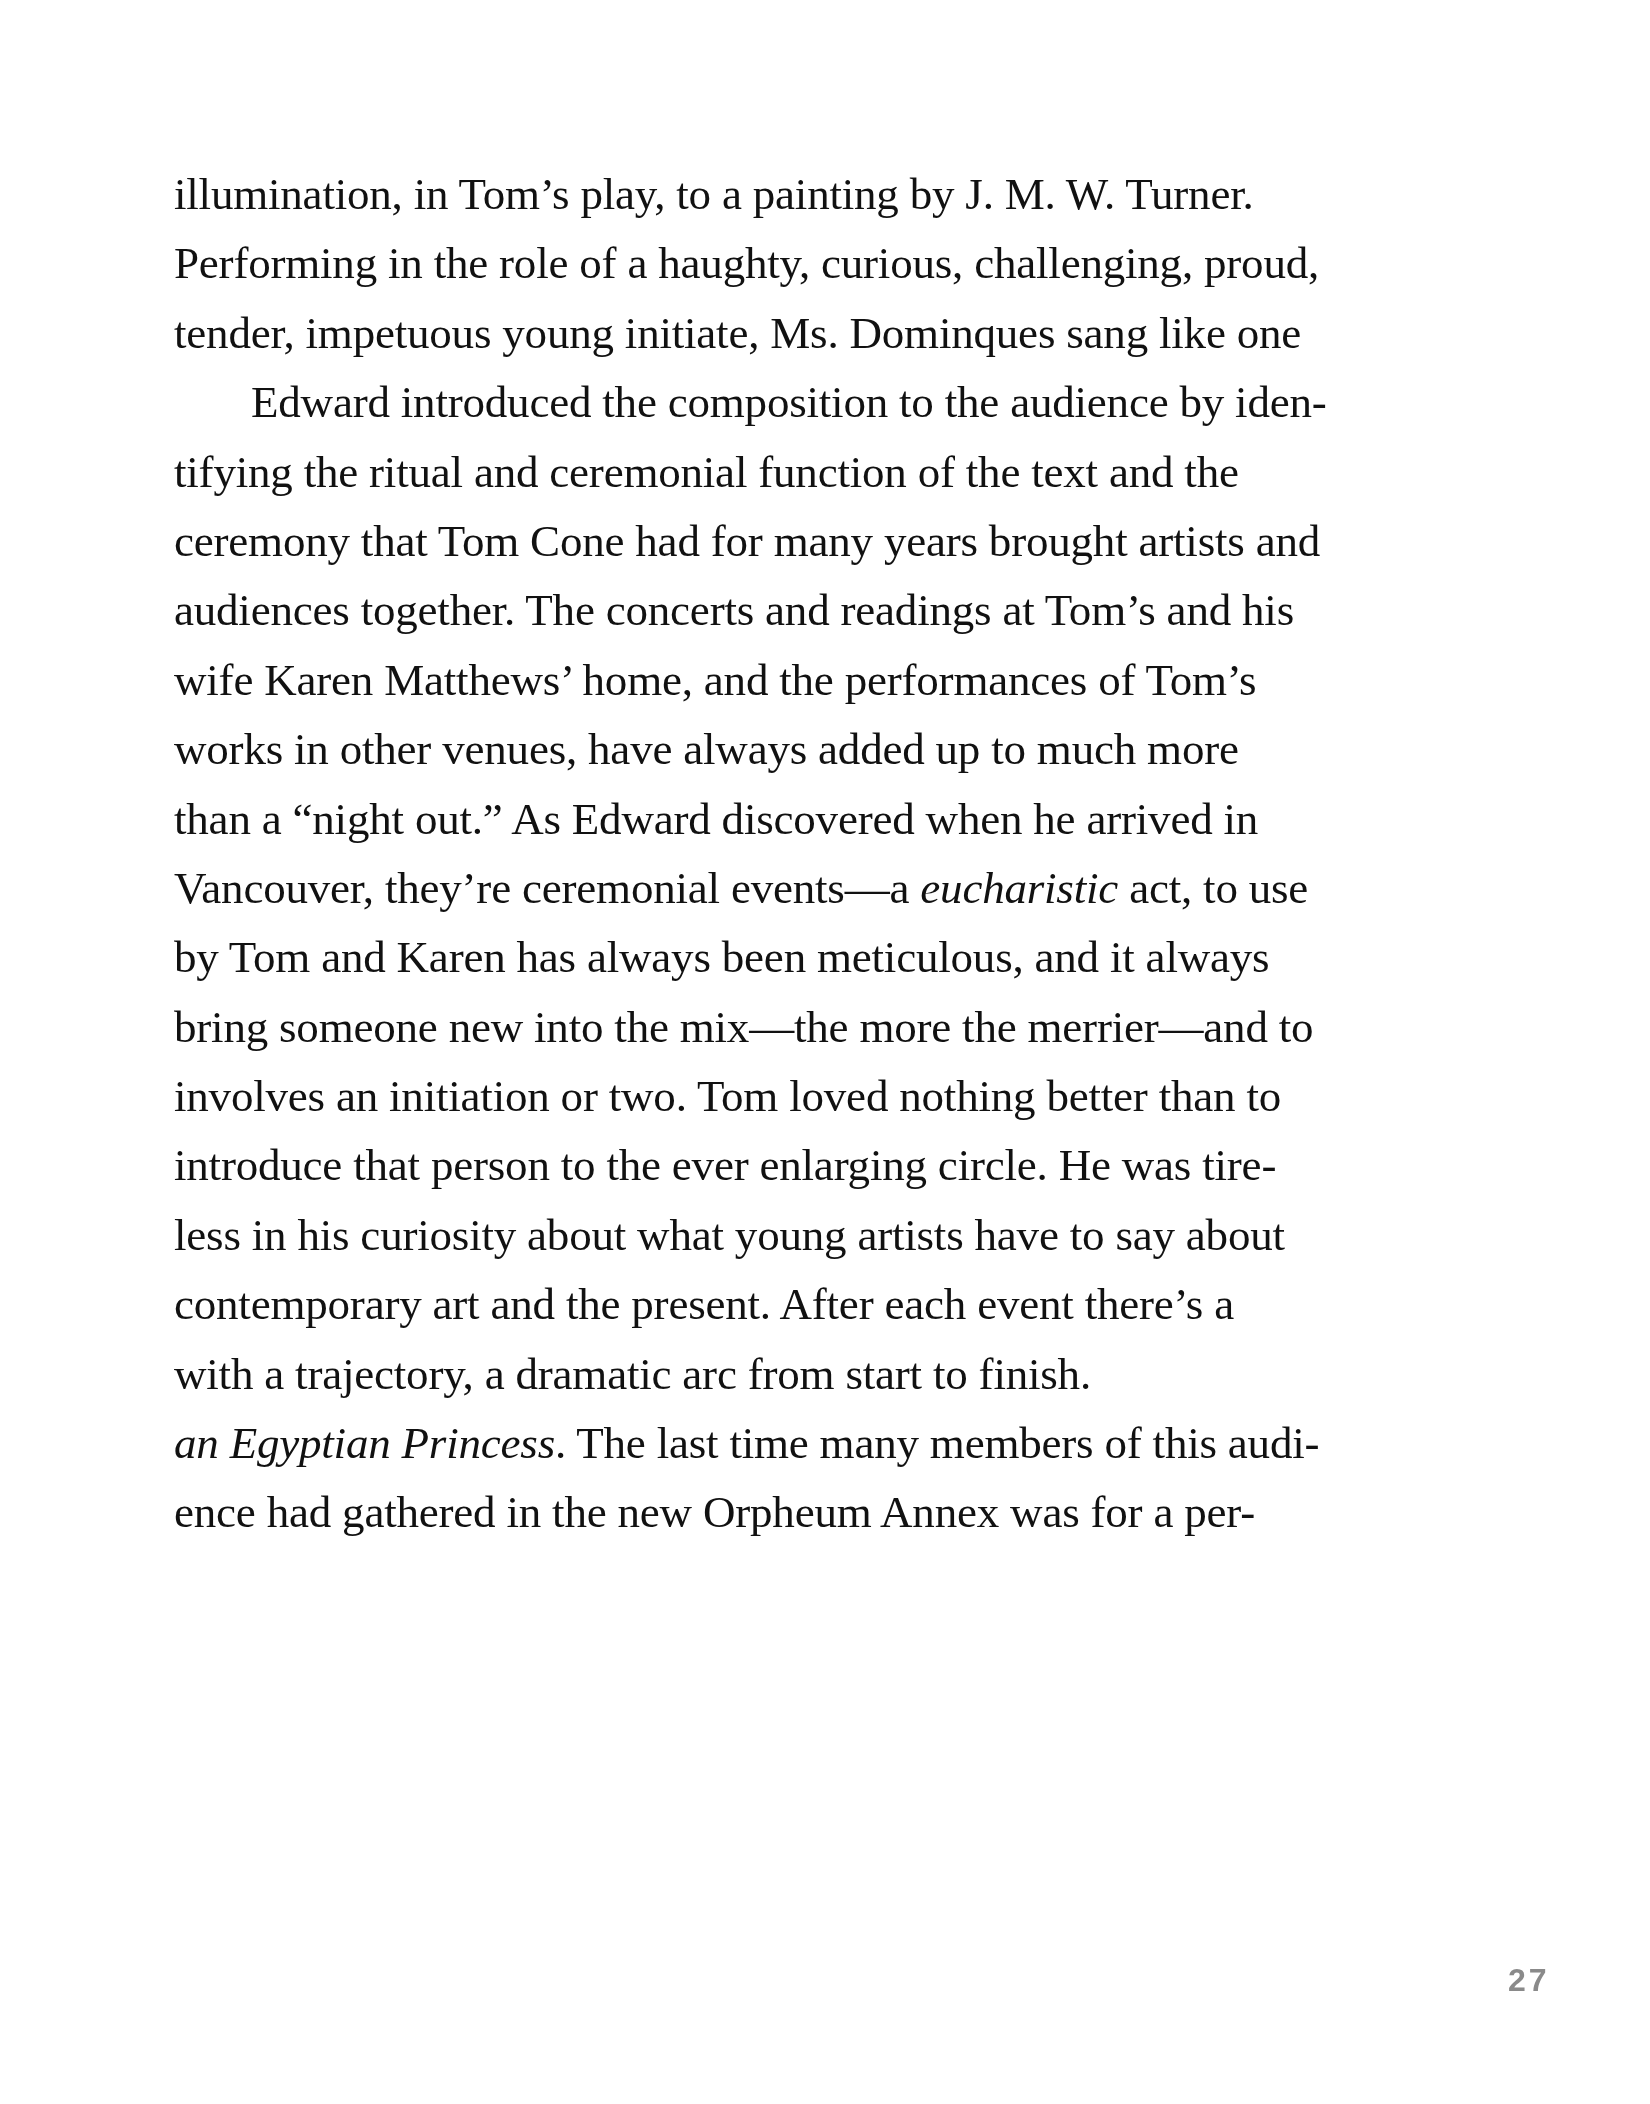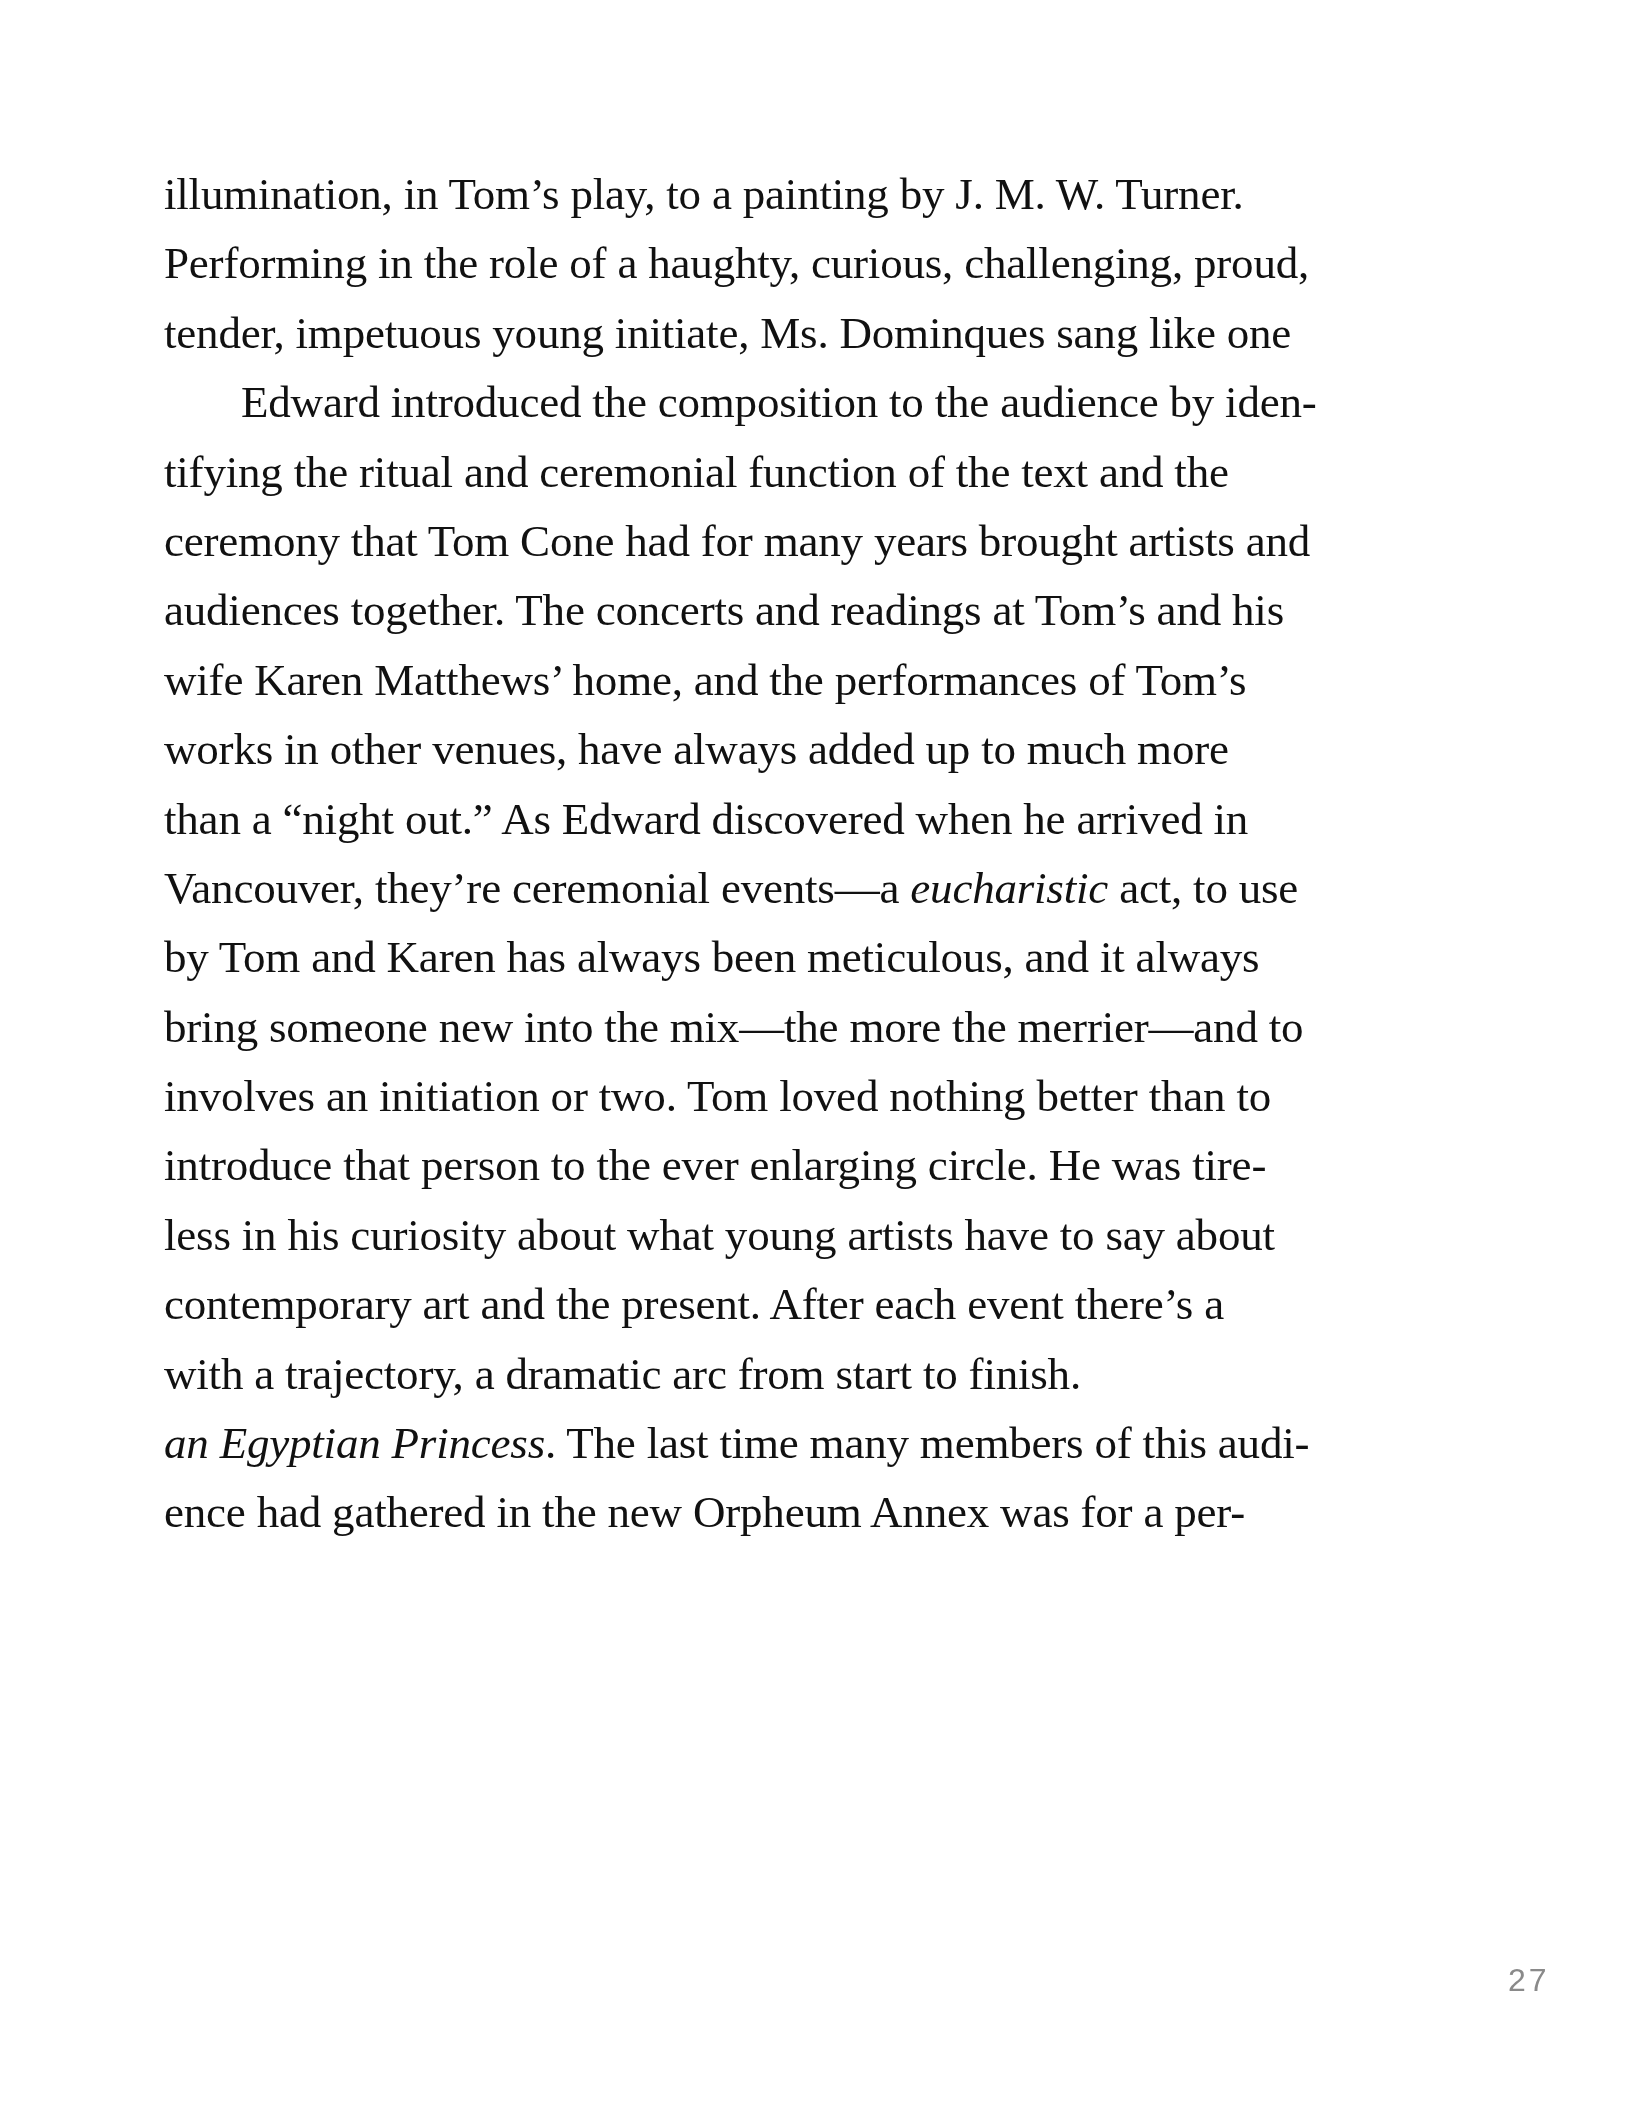--- a/index.html
+++ b/index.html
@@ -1,30 +1,30 @@
 <!DOCTYPE html>
 <html><head>
 <meta charset="utf-8">
 <style>
   html, body { margin: 0; padding: 0; background: #ffffff; }
   body { width: 1650px; height: 2104px; position: relative; overflow: hidden; }
   .page { position: absolute; left: 0; top: 0; width: 1650px; height: 2104px; background: #fff; }
   .body-text {
-    position: absolute; left: 164px; top: 160px; width: 1330px;
+    position: absolute; left: 174px; top: 160px; width: 1330px;
     font-family: "Liberation Serif", "DejaVu Serif", serif;
     font-size: 45px; line-height: 69.4px; color: #111;
     letter-spacing: -0.2px;
   }
   .line { white-space: nowrap; height: 69.4px; }
   .line.indent { padding-left: 77px; }
   .line i { }
   .folio {
     position: absolute; left: 1508px; top: 1962px;
     font-family: "Liberation Sans", "DejaVu Sans", sans-serif;
-    font-size: 32px; color: #8a8a8a; letter-spacing: 3px; font-weight: 400;
+    font-size: 32px; color: #8a8a8a; letter-spacing: 3px; font-weight: 700;
   }
 </style>
 </head>
 <body>
 
 <div class="page">
   <div class="body-text">
     <div class="line">illumination, in Tom’s play, to a painting by J. M. W. Turner.</div>
     <div class="line">Performing in the role of a haughty, curious, challenging, proud,</div>
     <div class="line">tender, impetuous young initiate, Ms. Dominques sang like one</div>

